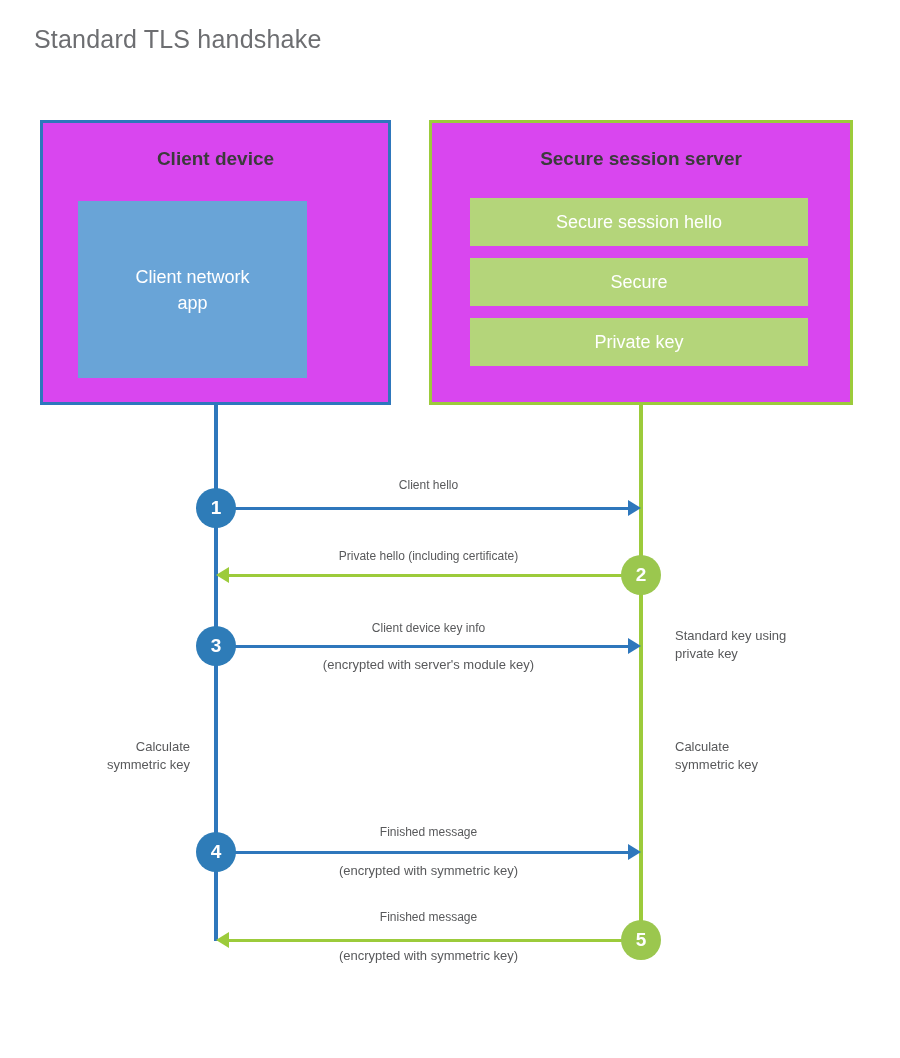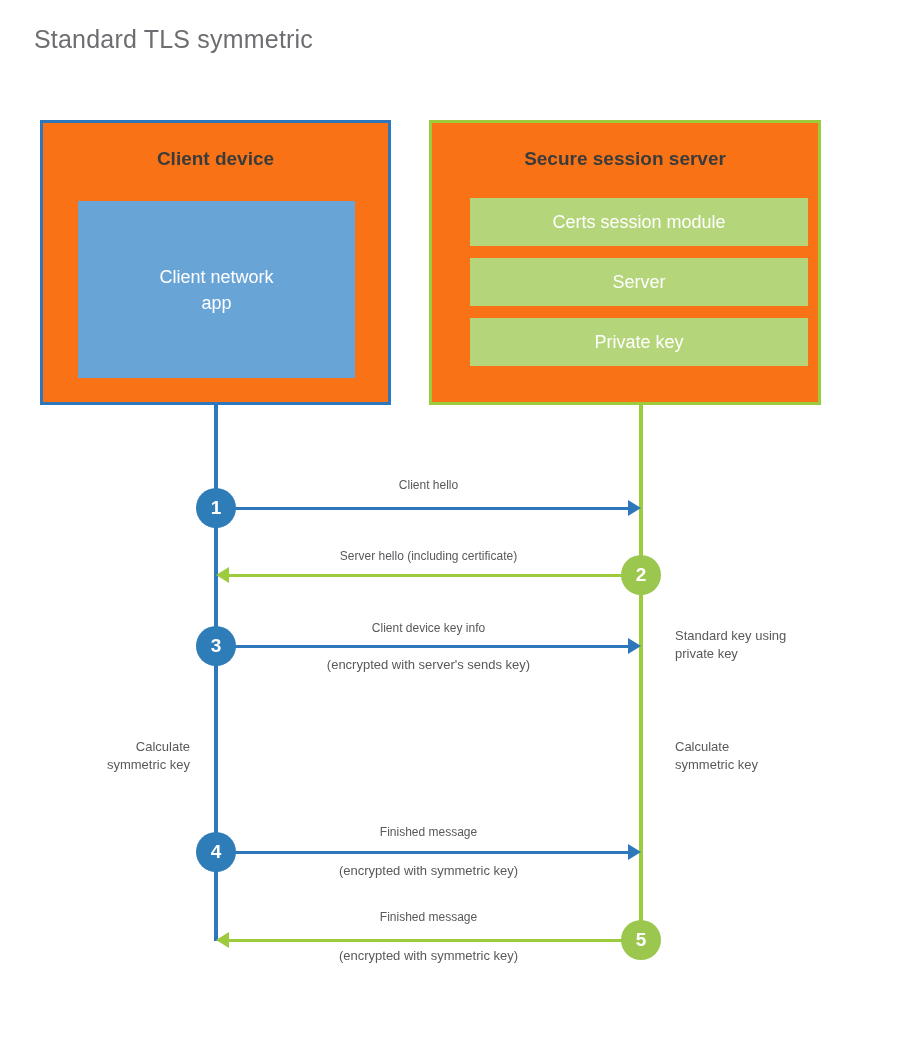--- a/index.html
+++ b/index.html
@@ -28,52 +28,52 @@
     font-weight: 400;
     color: #6d6e71;
     letter-spacing: 0.2px;
     white-space: nowrap;
   }
 
   
   .party-box {
     position: absolute;
     box-sizing: border-box;
-    background: #f97316;
+    background: #d946ef;
   }
   .party-box.client {
     left: 40px;
     top: 120px;
     width: 351px;
     height: 285px;
     border: 3px solid #2E77BC;
   }
   .party-box.server {
     left: 429px;
     top: 120px;
-    width: 392px;
+    width: 424px;
     height: 285px;
     border: 3px solid #9CCB3B;
   }
   .party-title {
     position: absolute;
     left: 0;
     right: 0;
     top: 25px;
     text-align: center;
     font-size: 19px;
     font-weight: 700;
     color: #3b3b3b;
   }
 
   .client-app {
     position: absolute;
     left: 35px;
     top: 78px;
-    width: 277px;
+    width: 229px;
     height: 177px;
     background: #69A4D7;
     color: #ffffff;
     font-size: 18px;
     line-height: 26px;
     text-align: center;
     display: flex;
     align-items: center;
     justify-content: center;
   }
@@ -171,54 +171,54 @@
     white-space: pre-line;
   }
   .side-note.right-align { text-align: right; }
   .side-note.left-align { text-align: left; }
 </style>
 </head>
 <body>
 
 <div id="canvas">
 
-  <div class="title">Standard TLS symmetric</div>
+  <div class="title">Standard TLS handshake</div>
 
   <div class="party-box client">
     <div class="party-title">Client device</div>
     <div class="client-app" style="white-space: pre-line;">Client network
 app</div>
   </div>
 
   <div class="party-box server">
     <div class="party-title">Secure session server</div>
     <div class="server-items">
-      <div class="server-bar">Certs session module</div>
-      <div class="server-bar">Server</div>
+      <div class="server-bar">Secure session hello</div>
+      <div class="server-bar">Secure</div>
       <div class="server-bar">Private key</div>
     </div>
   </div>
 
   <div class="lifeline client-line"></div>
   <div class="lifeline server-line"></div>
 
   <div class="msg-label" style="left:216px; top:478px; width:425px;">Client hello</div>
   <div class="arrow-line blue" style="left:216px; top:507px; width:412px;"></div>
   <div class="arrow-head right blue" style="left:628px; top:500px;"></div>
   <div class="step-circle blue" style="left:196px; top:488px;">1</div>
 
-  <div class="msg-label" style="left:216px; top:549px; width:425px;">Server hello (including certificate)</div>
+  <div class="msg-label" style="left:216px; top:549px; width:425px;">Private hello (including certificate)</div>
   <div class="arrow-line green" style="left:229px; top:574px; width:412px;"></div>
   <div class="arrow-head left green" style="left:216px; top:567px;"></div>
   <div class="step-circle green" style="left:621px; top:555px;">2</div>
 
   <div class="msg-label" style="left:216px; top:621px; width:425px;">Client device key info</div>
   <div class="arrow-line blue" style="left:216px; top:645px; width:412px;"></div>
   <div class="arrow-head right blue" style="left:628px; top:638px;"></div>
-  <div class="msg-sub" style="left:216px; top:657px; width:425px;">(encrypted with server's sends key)</div>
+  <div class="msg-sub" style="left:216px; top:657px; width:425px;">(encrypted with server's module key)</div>
   <div class="step-circle blue" style="left:196px; top:626px;">3</div>
 
   <div class="side-note left-align" style="left: 675px; top: 627px; width: 180px; white-space: pre-line;">Standard key using
 private key</div>
 
   <div class="side-note right-align" style="left: 20px; top: 738px; width: 170px; white-space: pre-line;">Calculate
 symmetric key</div>
   <div class="side-note left-align" style="left: 675px; top: 738px; width: 180px; white-space: pre-line;">Calculate
 symmetric key</div>
 

